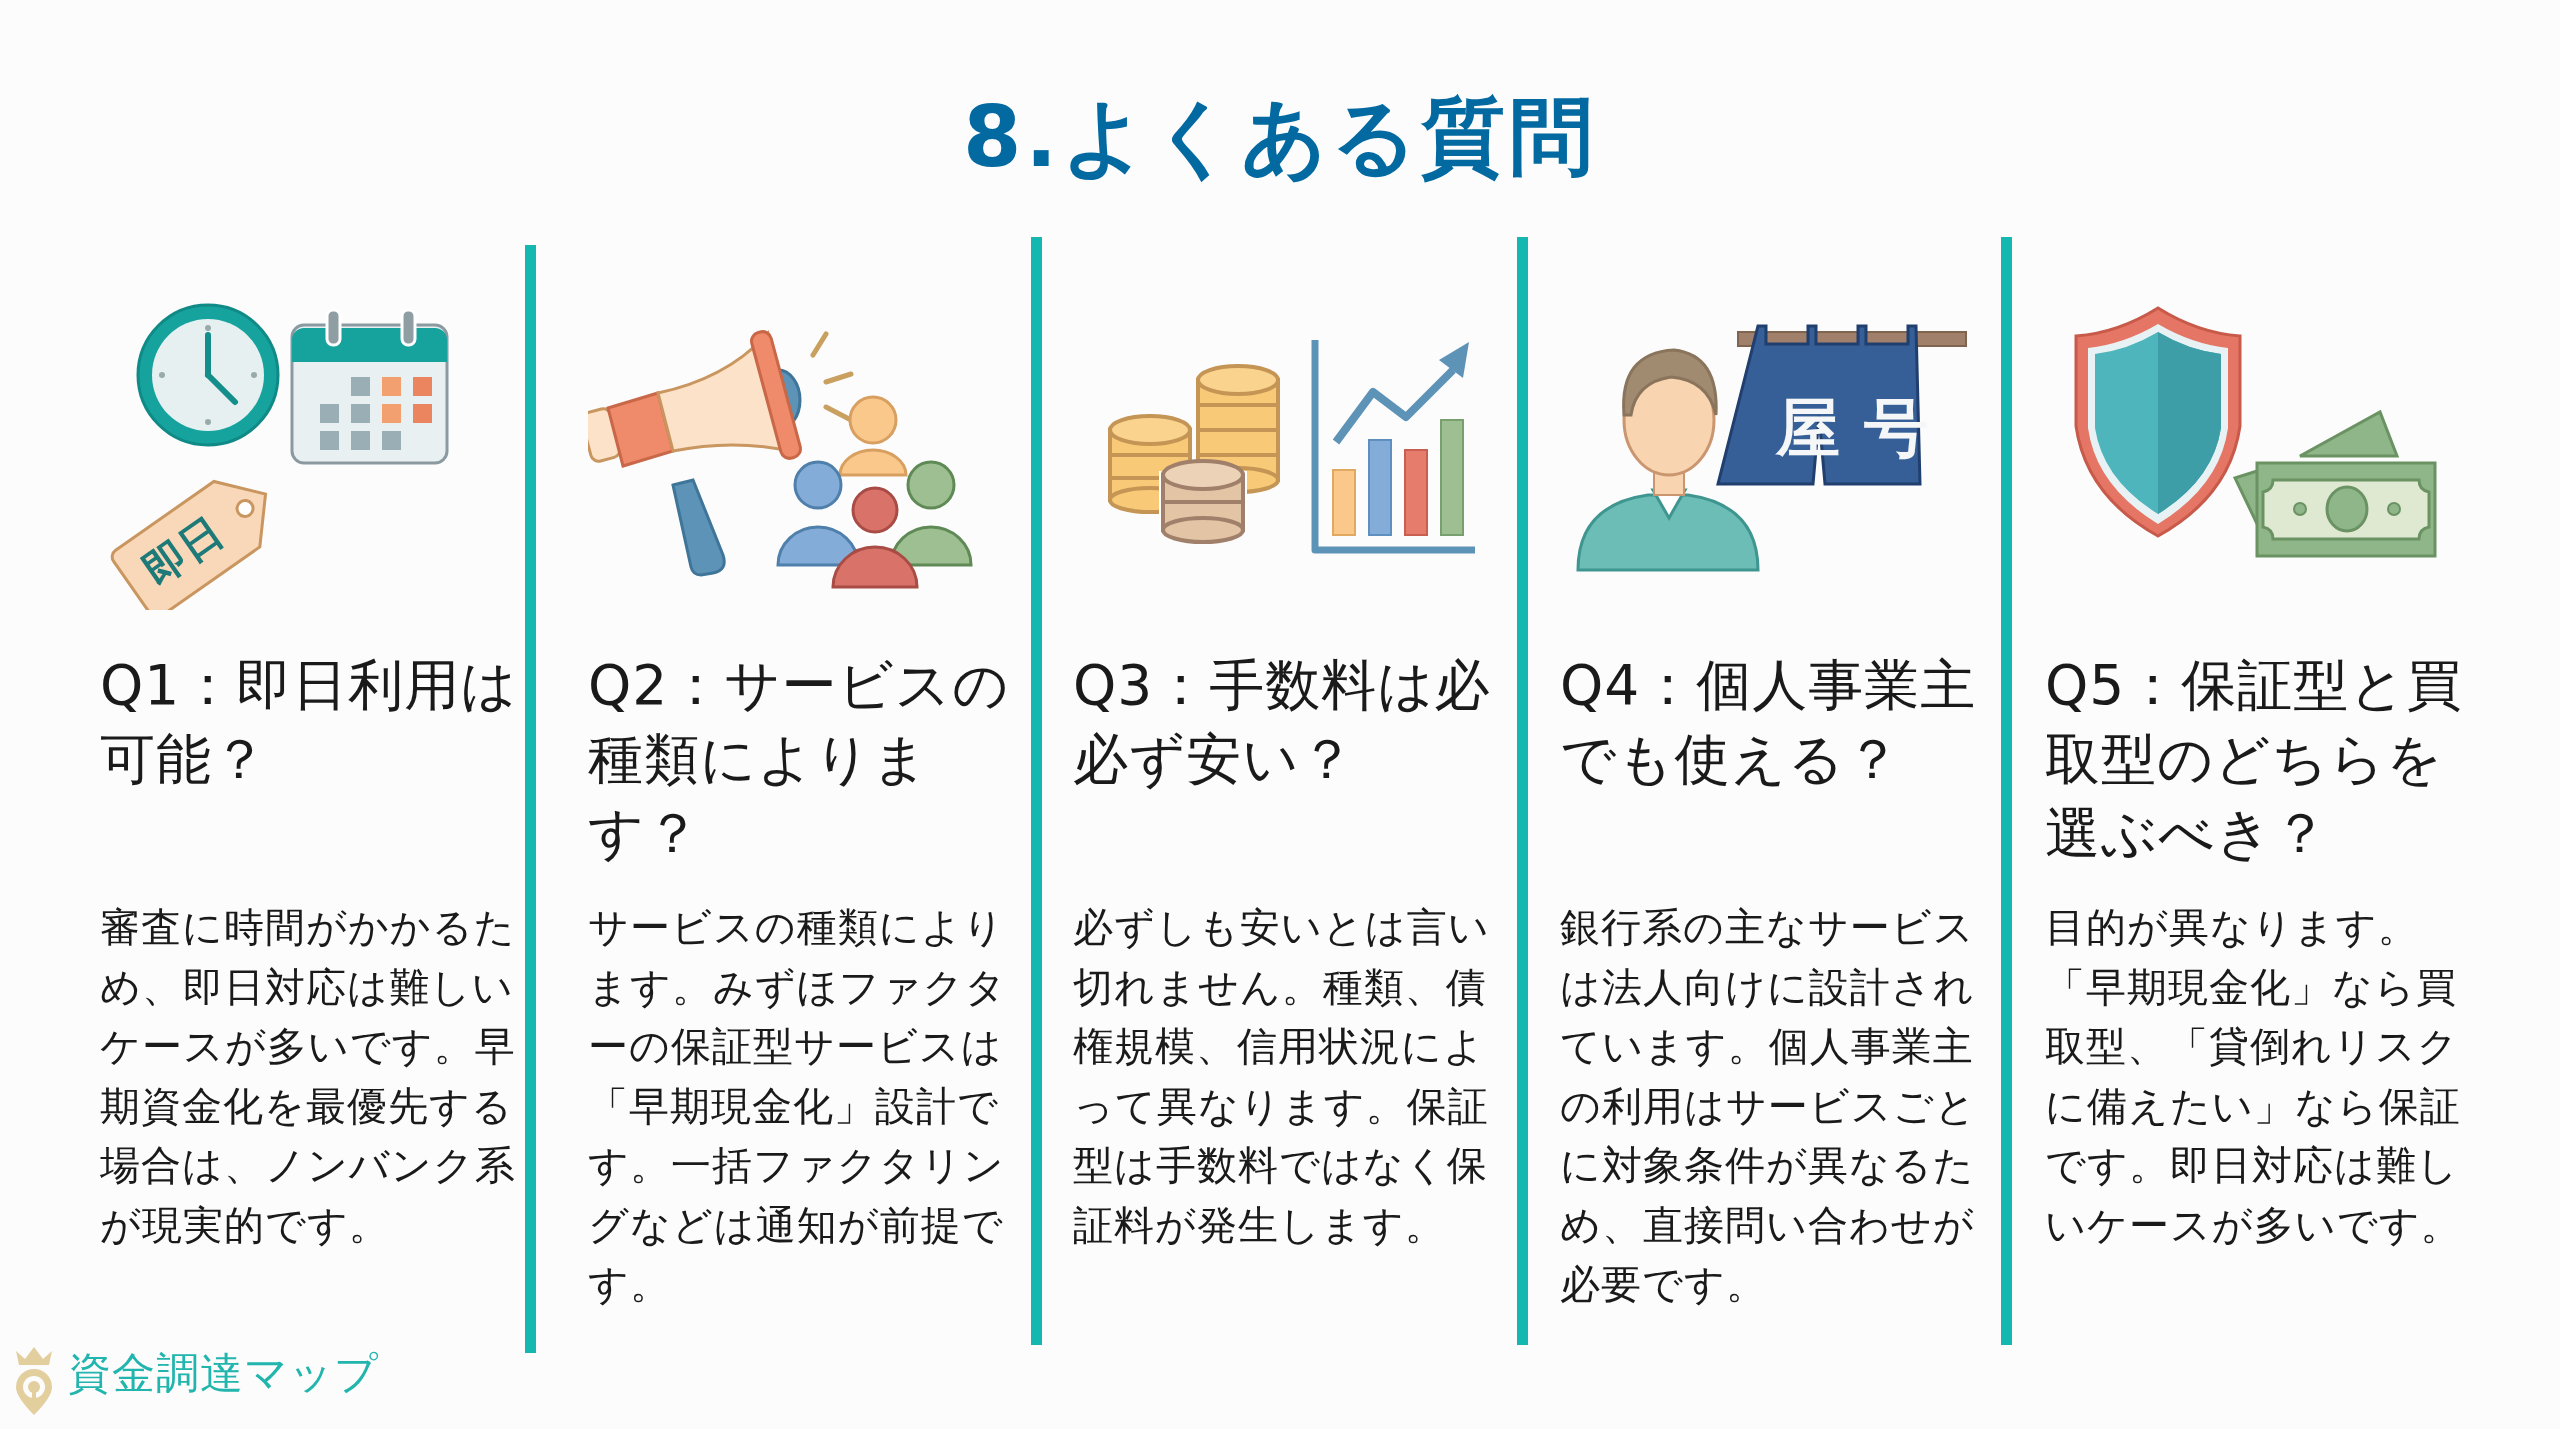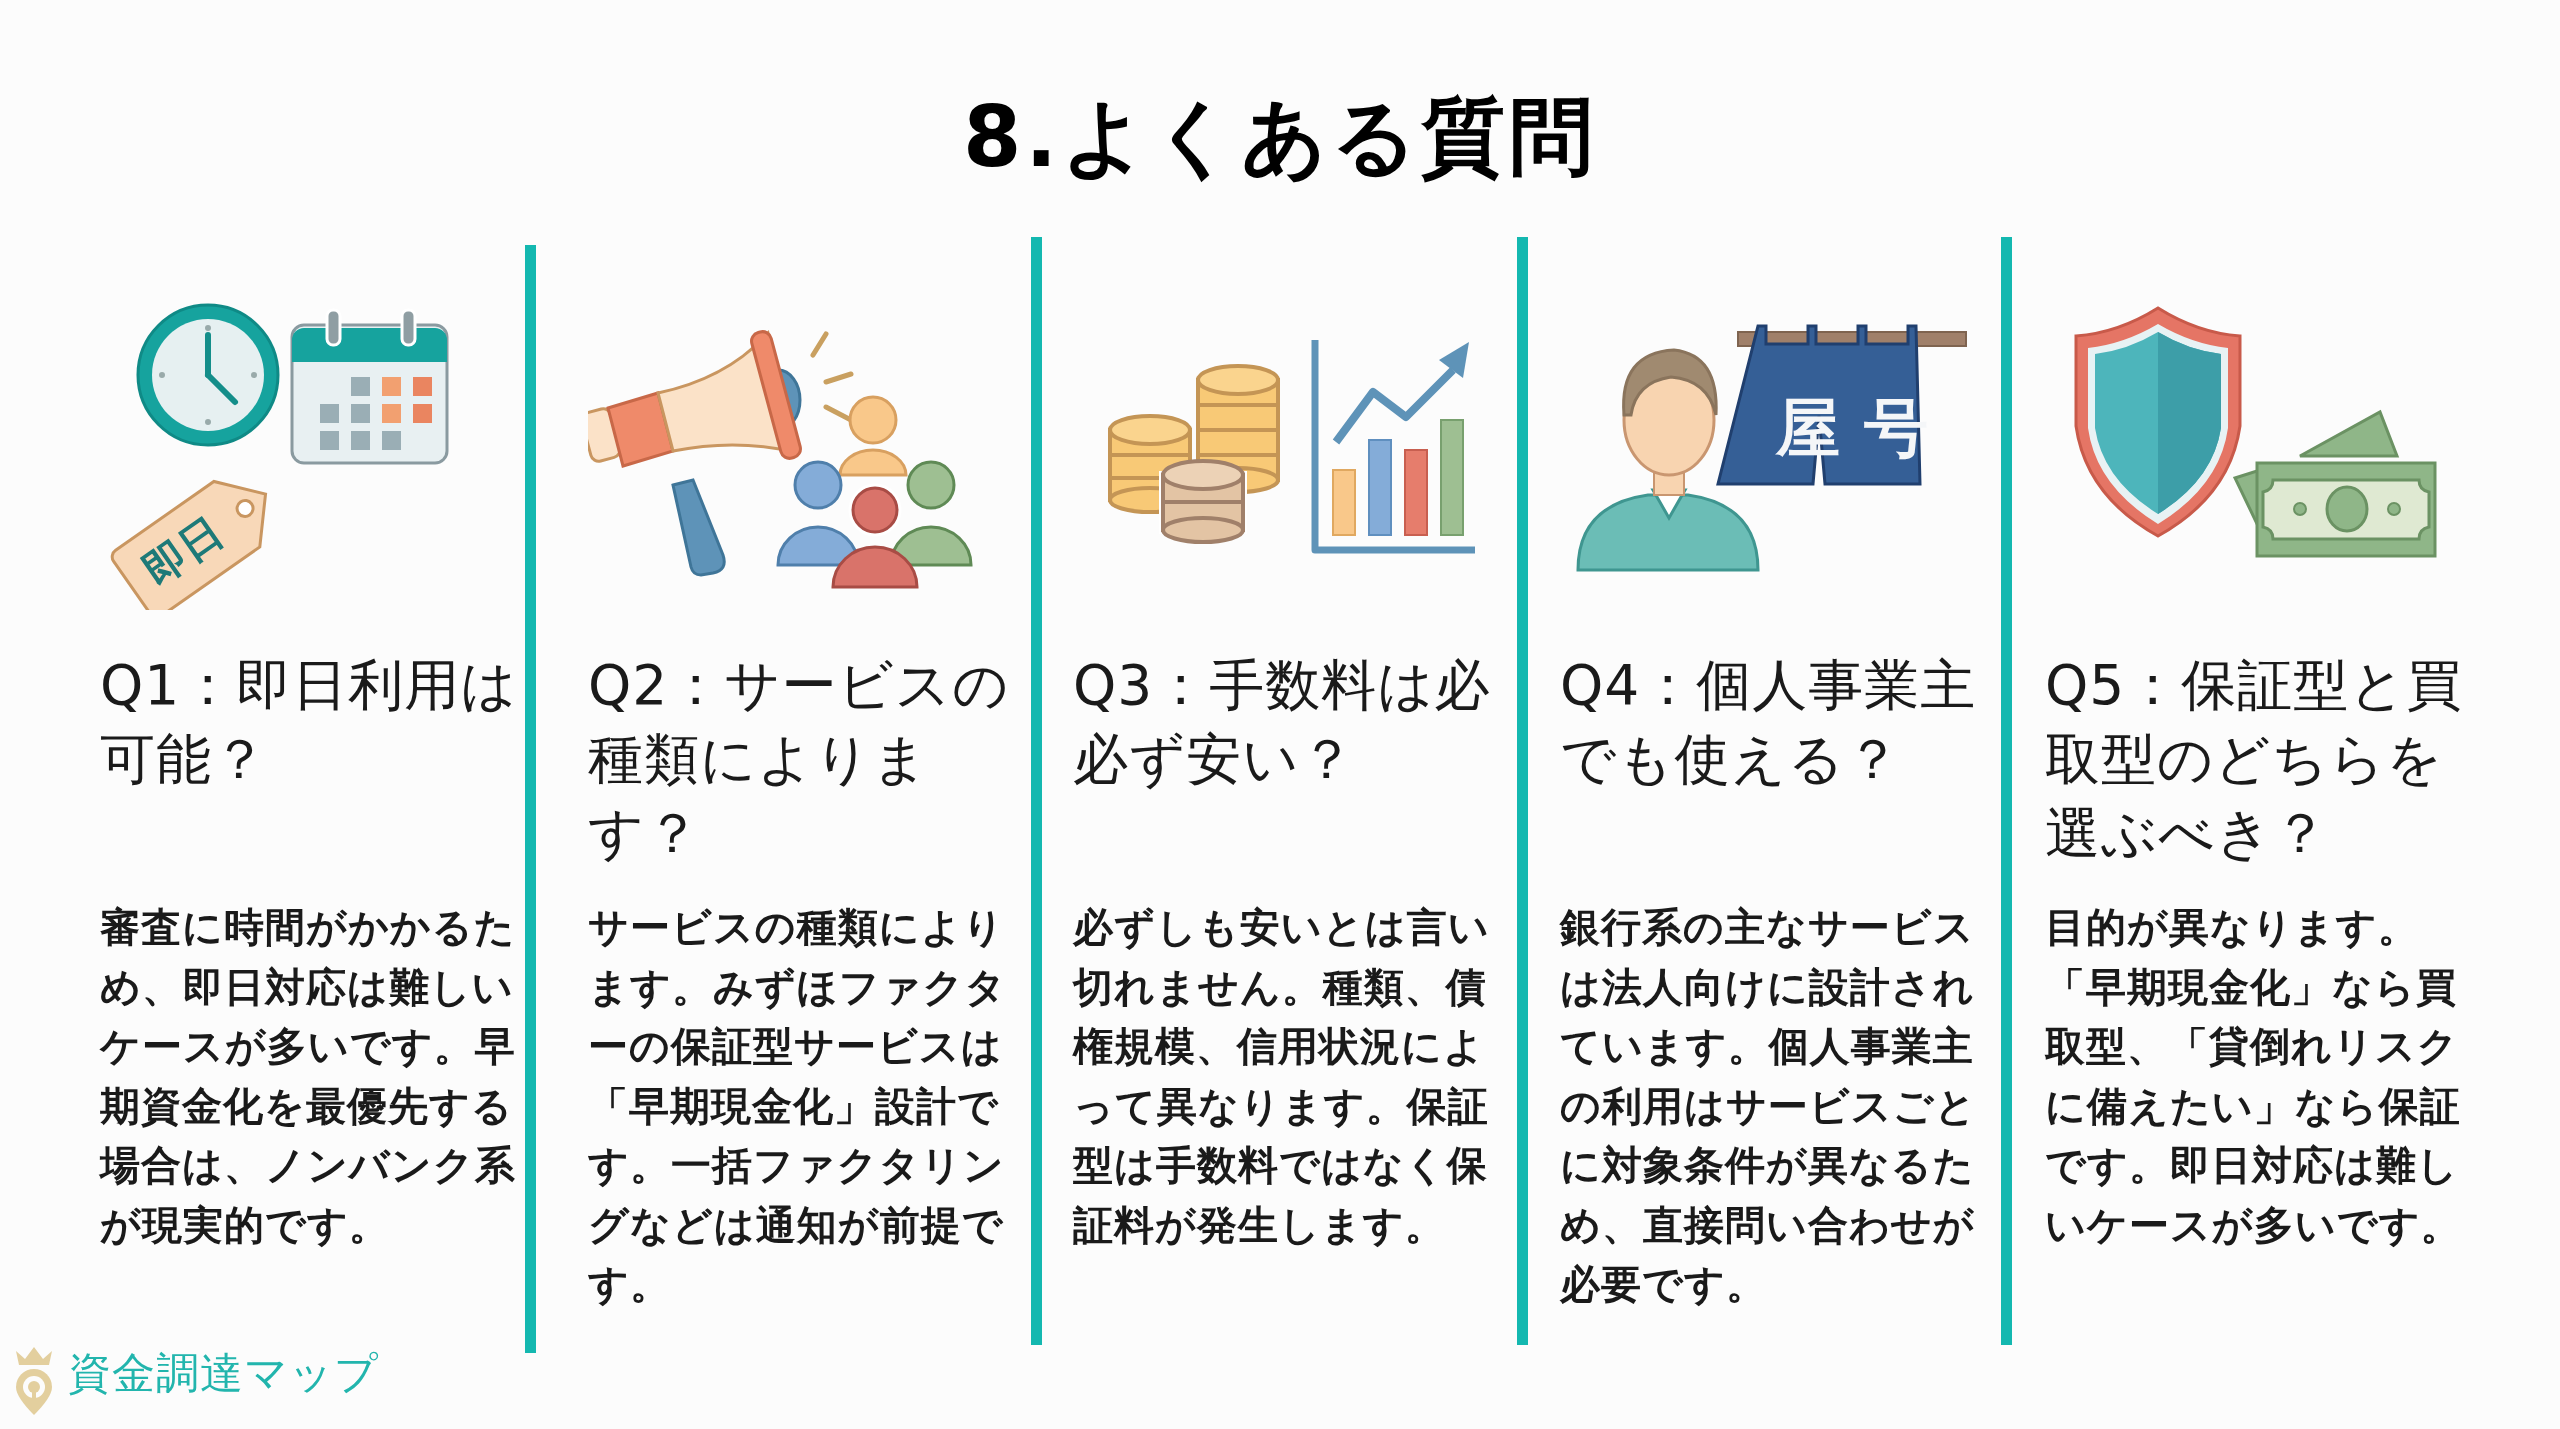--- a/index.html
+++ b/index.html
@@ -4,32 +4,32 @@
 <style>
   html, body { margin:0; padding:0; }
   body {
     width:2560px; height:1429px; position:relative; overflow:hidden;
     background:#fcfcfc;
     font-family:"DejaVu Sans","Liberation Sans",sans-serif;
     color:#1a1a1a;
   }
   .page-title {
     position:absolute; left:0; top:82px; width:2560px; text-align:center;
-    font-size:84px; font-weight:bold; color:#000000; letter-spacing:4px; line-height:110px;
+    font-size:84px; font-weight:bold; color:#0369a1; letter-spacing:4px; line-height:110px;
   }
   .divider { position:absolute; width:11px; background:#14b8b0; }
   .col { position:absolute; top:0; width:430px; }
   .illus { position:absolute; top:290px; left:0; width:430px; height:320px; }
   .q-title {
     position:absolute; top:648px; left:0; width:430px;
     font-size:55px; font-weight:normal; line-height:74px; letter-spacing:1px;
   }
   .q-body {
     position:absolute; top:898px; left:0; width:425px;
-    font-size:40px; font-weight:bold; line-height:59.5px; letter-spacing:1px;
+    font-size:40px; font-weight:normal; line-height:59.5px; letter-spacing:1px;
   }
   .footer-logo { position:absolute; left:12px; top:1345px; height:70px; display:flex; }
   .footer-text { font-size:43px; color:#22b5ad; margin-left:12px; letter-spacing:1px; }
 </style>
 </head>
 <body>
 
 <div class="page-title">8.よくある質問</div>
 
 <div class="divider" style="left:525px; top:245px; height:1108px;"></div>

